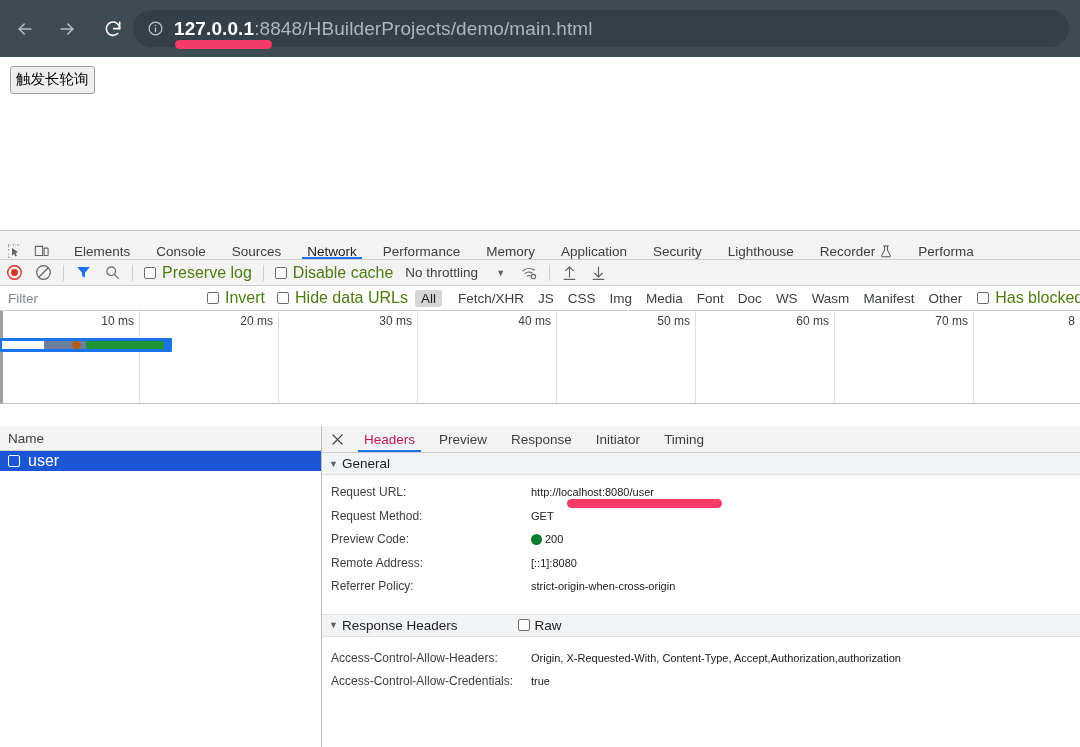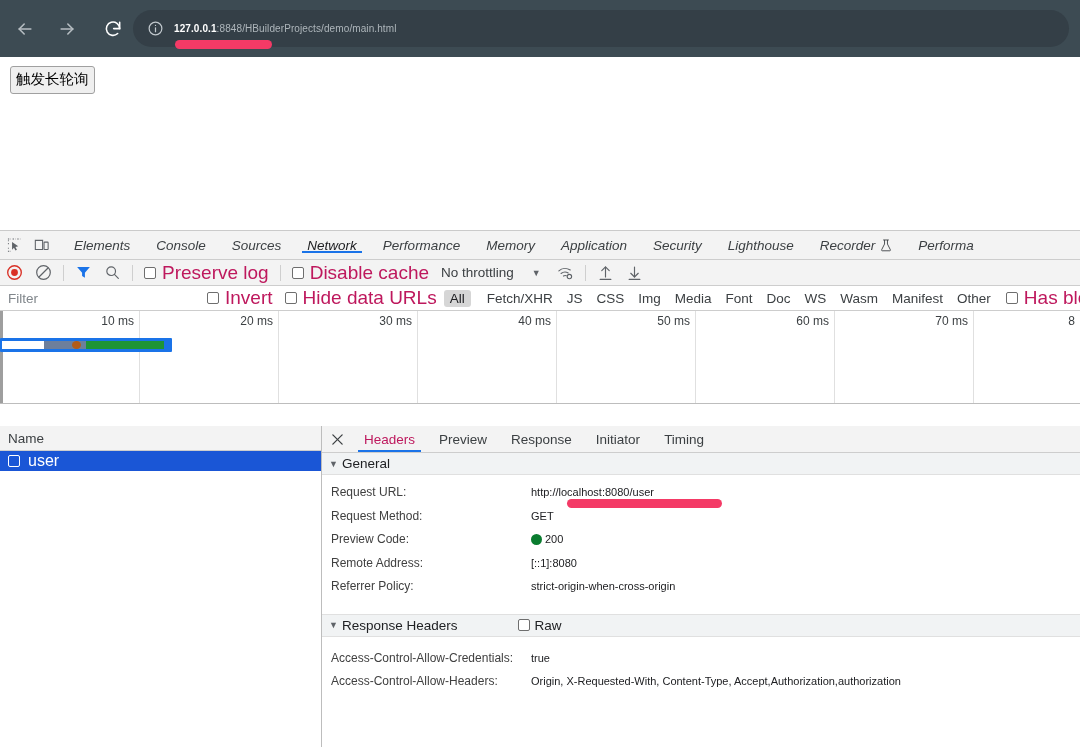--- a/index.html
+++ b/index.html
@@ -24,21 +24,21 @@
   }
   .nav-btn svg { display: block; }
   #omnibox {
     position: absolute; left: 133px; top: 10px;
     width: 936px; height: 37px;
     background: #343f47; border-radius: 19px;
     display: flex; align-items: center;
   }
   #site-info-icon { margin-left: 14px; display:flex; align-items:center; }
   #url-text {
-    margin-left: 10px; font-size: 10px; color: #aeb6bb;
+    margin-left: 10px; font-size: 19px; color: #aeb6bb;
     white-space: nowrap; letter-spacing: .1px;
   }
   #url-text .host { color: #ffffff; font-weight: bold; }
   .annot {
     position: absolute; background: #f43a66;
     border-radius: 6px; z-index: 30;
   }
 
   
   #page-content {
@@ -62,23 +62,22 @@
     background: #ffffff;
     border-top: 1px solid #cacaca;
     font-size: 13px;
   }
 
   
   #devtools-tabbar {
     position: relative; height: 29px;
     background: #f3f3f3;
     border-bottom: 1px solid #cdcdcd;
-    display: flex; align-items: center;
+    display: flex; align-items: flex-end;
     overflow: hidden;
-    font-style: italic;
   }
   .dt-tool-icon {
     width: 28px; display: flex; align-items: center; justify-content: center;
   }
   .tb-sep { width: 1px; background: #cfcfcf; margin: 6px 2px; }
   .dt-tab {
     display: flex; align-items: center; padding: 0 13px;
     font-size: 13.5px; color: #3c4043; white-space: nowrap;
     position: relative;
   }
@@ -97,21 +96,21 @@
     display: flex; align-items: center;
     overflow: hidden;
   }
   .nc-icon { width: 29px; display: flex; align-items: center; justify-content: center; }
   .nc-sep { width: 1px; height: 16px; background: #cfcfcf; margin: 0 5px; }
   .nc-check { display: flex; align-items: center; padding: 0 6px; white-space: nowrap; }
   .cb {
     width: 12px; height: 12px; border: 1px solid #6e6e6e;
     border-radius: 2px; background: #fff; margin-right: 6px; flex: none;
   }
-  .nc-label { font-size: 19px; color: #be185d; }
+  .nc-label { font-size: 16px; color: #4d7c0f; }
   #throttling-select {
     display: flex; align-items: center; padding: 0 4px 0 6px;
     font-size: 13.5px; color: #3c4043; white-space: nowrap;
   }
   .caret { margin-left: 18px; color: #5f6368; font-size: 9px; }
 
   
   #filter-bar {
     position: relative; height: 25px;
     background: #fff;
@@ -520,24 +519,24 @@
       <div class="section-head" style="margin-top:15px;border-top:1px solid #e0e0e0;height:23px;">
         <span class="tri">▼</span>
         <span>Response Headers</span>
         <span class="raw-toggle">
           <span class="cb"></span>
           <span>Raw</span>
         </span>
       </div>
       <div class="kv-list" style="padding-top:10px;">
         <div class="kv-row">
+          <span class="kv-key">Access-Control-Allow-Headers:</span>
+          <span class="kv-val">Origin, X-Requested-With, Content-Type, Accept,Authorization,authorization</span>
+        </div>
+        <div class="kv-row">
           <span class="kv-key">Access-Control-Allow-Credentials:</span>
           <span class="kv-val">true</span>
         </div>
-        <div class="kv-row">
-          <span class="kv-key">Access-Control-Allow-Headers:</span>
-          <span class="kv-val">Origin, X-Requested-With, Content-Type, Accept,Authorization,authorization</span>
-        </div>
       </div>
 
     </div>
   </div>
 </div>
 
 </body></html>

